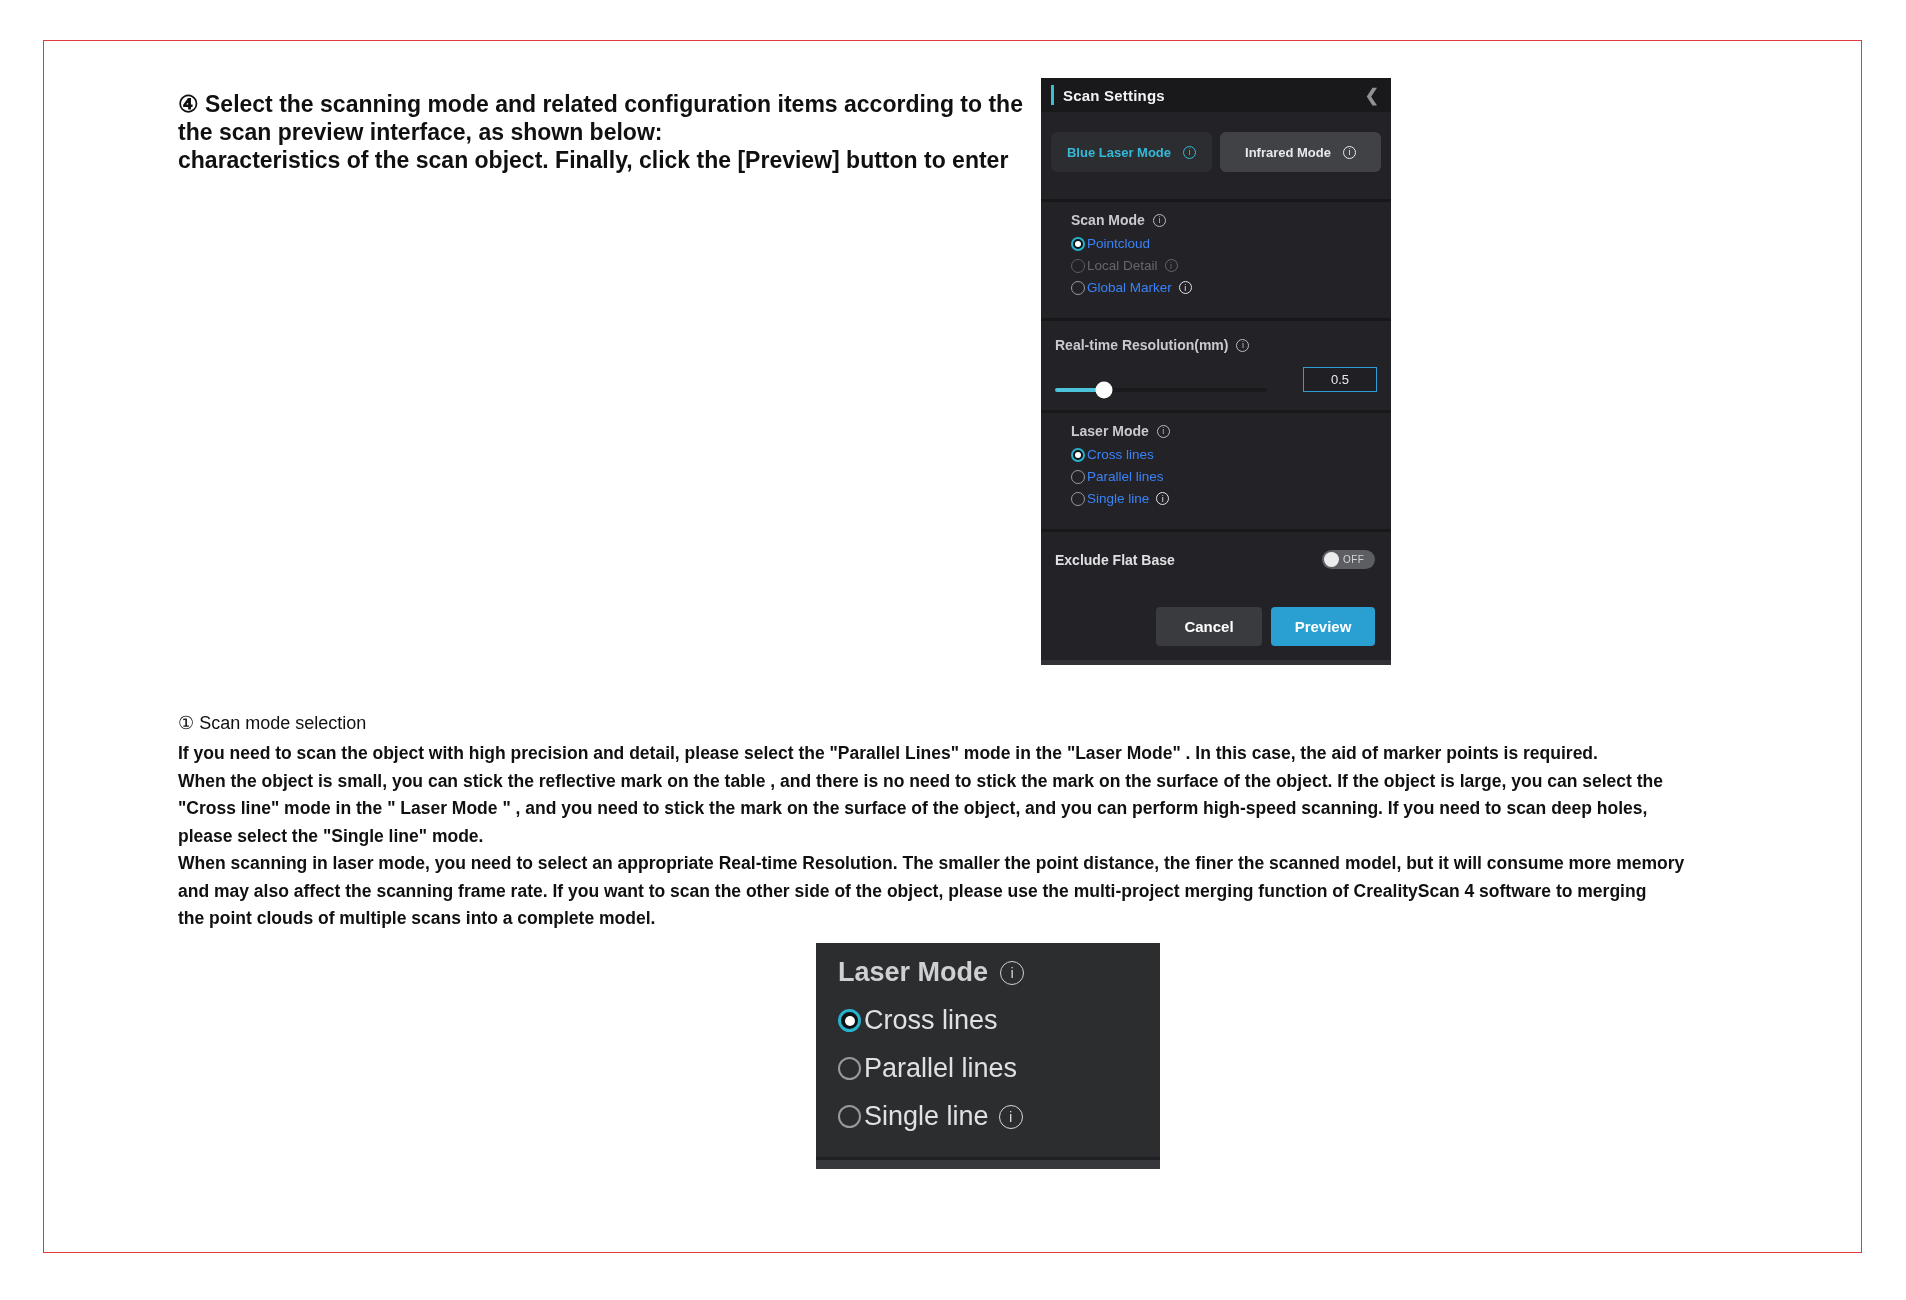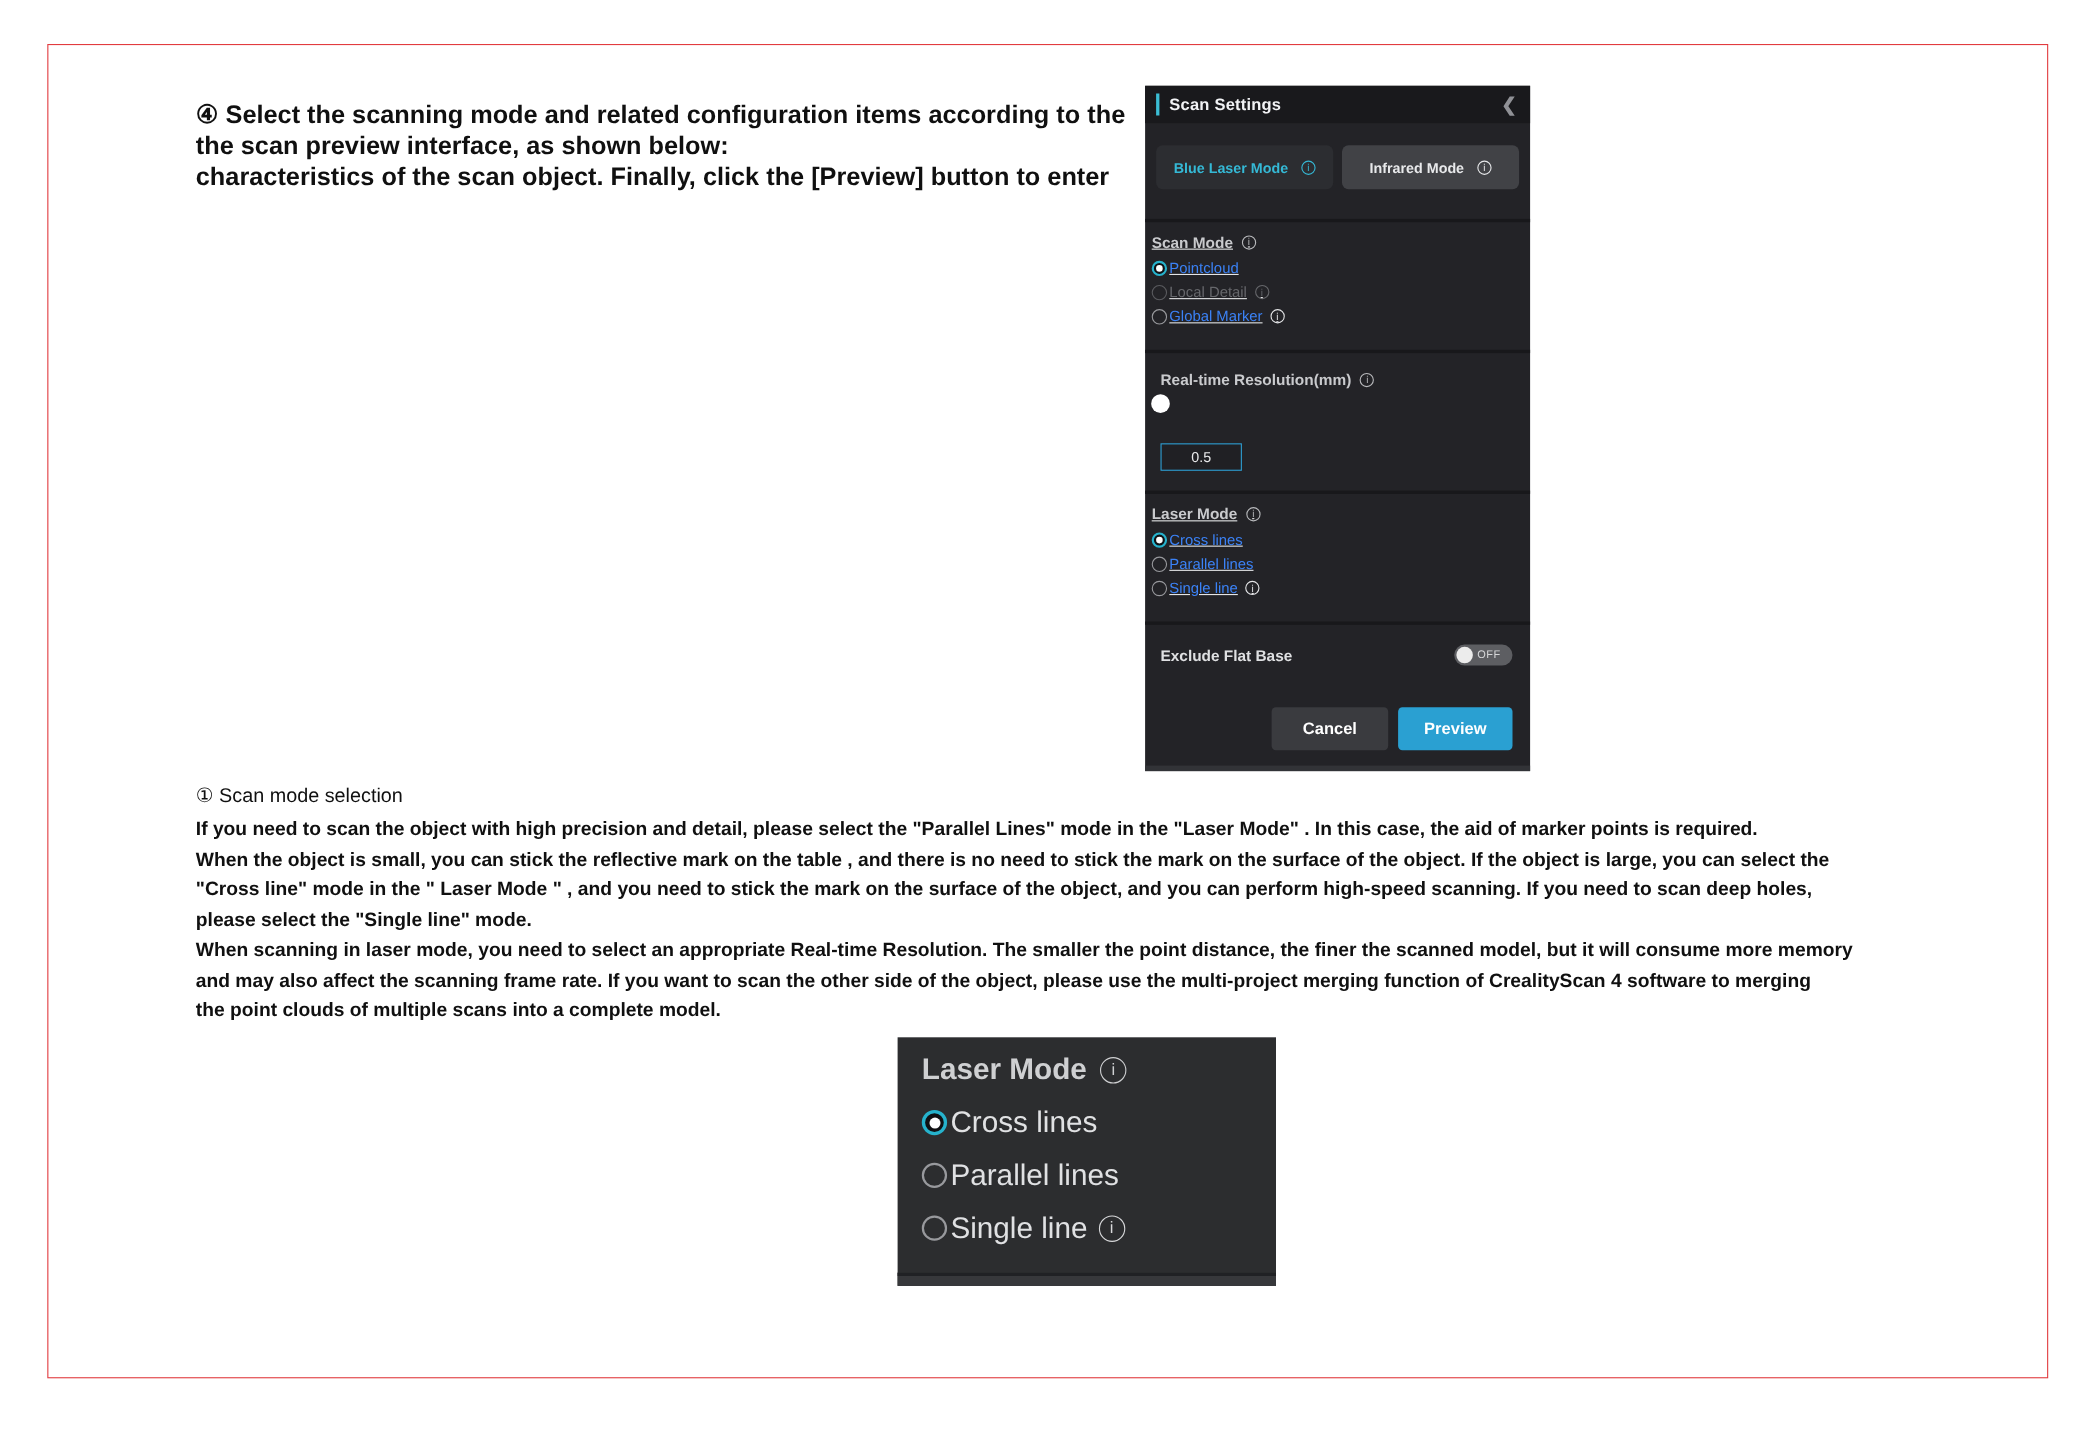--- a/index.html
+++ b/index.html
@@ -19,37 +19,37 @@
   .panel-title { margin-left:9px; font-weight:700; font-size:15px; color:#f2f3f5; letter-spacing:0.2px; }
   .collapse { margin-left:auto; color:#909196; font-size:17px; font-weight:700; cursor:pointer; }
 
   .divider { height:3px; background:#18181b; }
 
   .tabs { display:flex; gap:8px; padding:20px 10px 27px 10px; }
   .tab { flex:1; height:40px; border-radius:6px; display:flex; align-items:center; justify-content:center; gap:12px; font-weight:700; font-size:13px; cursor:pointer; }
   .tab.active { background:#2c2d31; color:#35b9d6; }
   .tab.inactive { background:#414246; color:#e8e9eb; }
 
-  .section { padding:10px 14px 16px 6px;text-decoration:underline; }
+  .section { padding:10px 14px 16px 30px; }
   .sec-label { display:flex; align-items:center; gap:8px; font-weight:700; font-size:14px; color:#c9cacd; margin-bottom:8px; }
   .opt { display:flex; align-items:center; margin:7px 0; cursor:pointer; }
   .opt-label { margin-left:2px; color:#3b82f6; }
   .opt.disabled .opt-label { color:#66676b; }
   .opt .info { margin-left:7px; }
 
   .radio { width:14px; height:14px; border-radius:50%; border:1.5px solid #98999d; flex:0 0 auto; position:relative; }
   .radio.selected { border:2px solid #26b2cc; background:#101013; }
   .radio.selected::after { content:""; position:absolute; inset:2px; border-radius:50%; background:#ffffff; }
   .opt.disabled .radio { border-color:#5a5b5f; }
 
   .info { width:13px; height:13px; border:1px solid currentColor; border-radius:50%; display:inline-flex; align-items:center; justify-content:center; font-size:9px; font-weight:400; flex:0 0 auto; }
   .sec-label .info { color:#b9babd; }
 
   .res-section { padding:16px 14px 18px 14px; }
-  .slider-row { display:flex; align-items:flex-start; gap:36px; margin-top:14px;flex-direction:column; }
+  .slider-row { display:flex; align-items:flex-end; gap:36px; margin-top:14px; }
   .track { position:relative; flex:1; height:4px; border-radius:2px; background:#1a1a1d; }
   .fill { position:absolute; left:0; top:0; height:100%; background:#4cc4d9; border-radius:2px; }
   .thumb { position:absolute; top:50%; transform:translate(-50%,-50%); width:17px; height:17px; border-radius:50%; background:#ffffff; cursor:pointer; }
   .value-box { width:74px; height:25px; border:1px solid #2e9fd4; background:#202024; color:#e8e9eb; display:flex; align-items:center; justify-content:center; font-size:13px; }
 
   .exclude-row { display:flex; align-items:center; justify-content:space-between; padding:18px 16px 0 14px; }
   .exclude-label { font-weight:700; font-size:14px; color:#dfe0e2; }
   .toggle { width:53px; height:19px; border-radius:10px; background:#5d5e62; display:flex; align-items:center; cursor:pointer; }
   .knob { width:15px; height:15px; border-radius:50%; background:#ececec; margin-left:2px; }
   .toggle-text { font-size:10px; color:#d6d7d9; margin-left:4px; letter-spacing:0.4px; }

